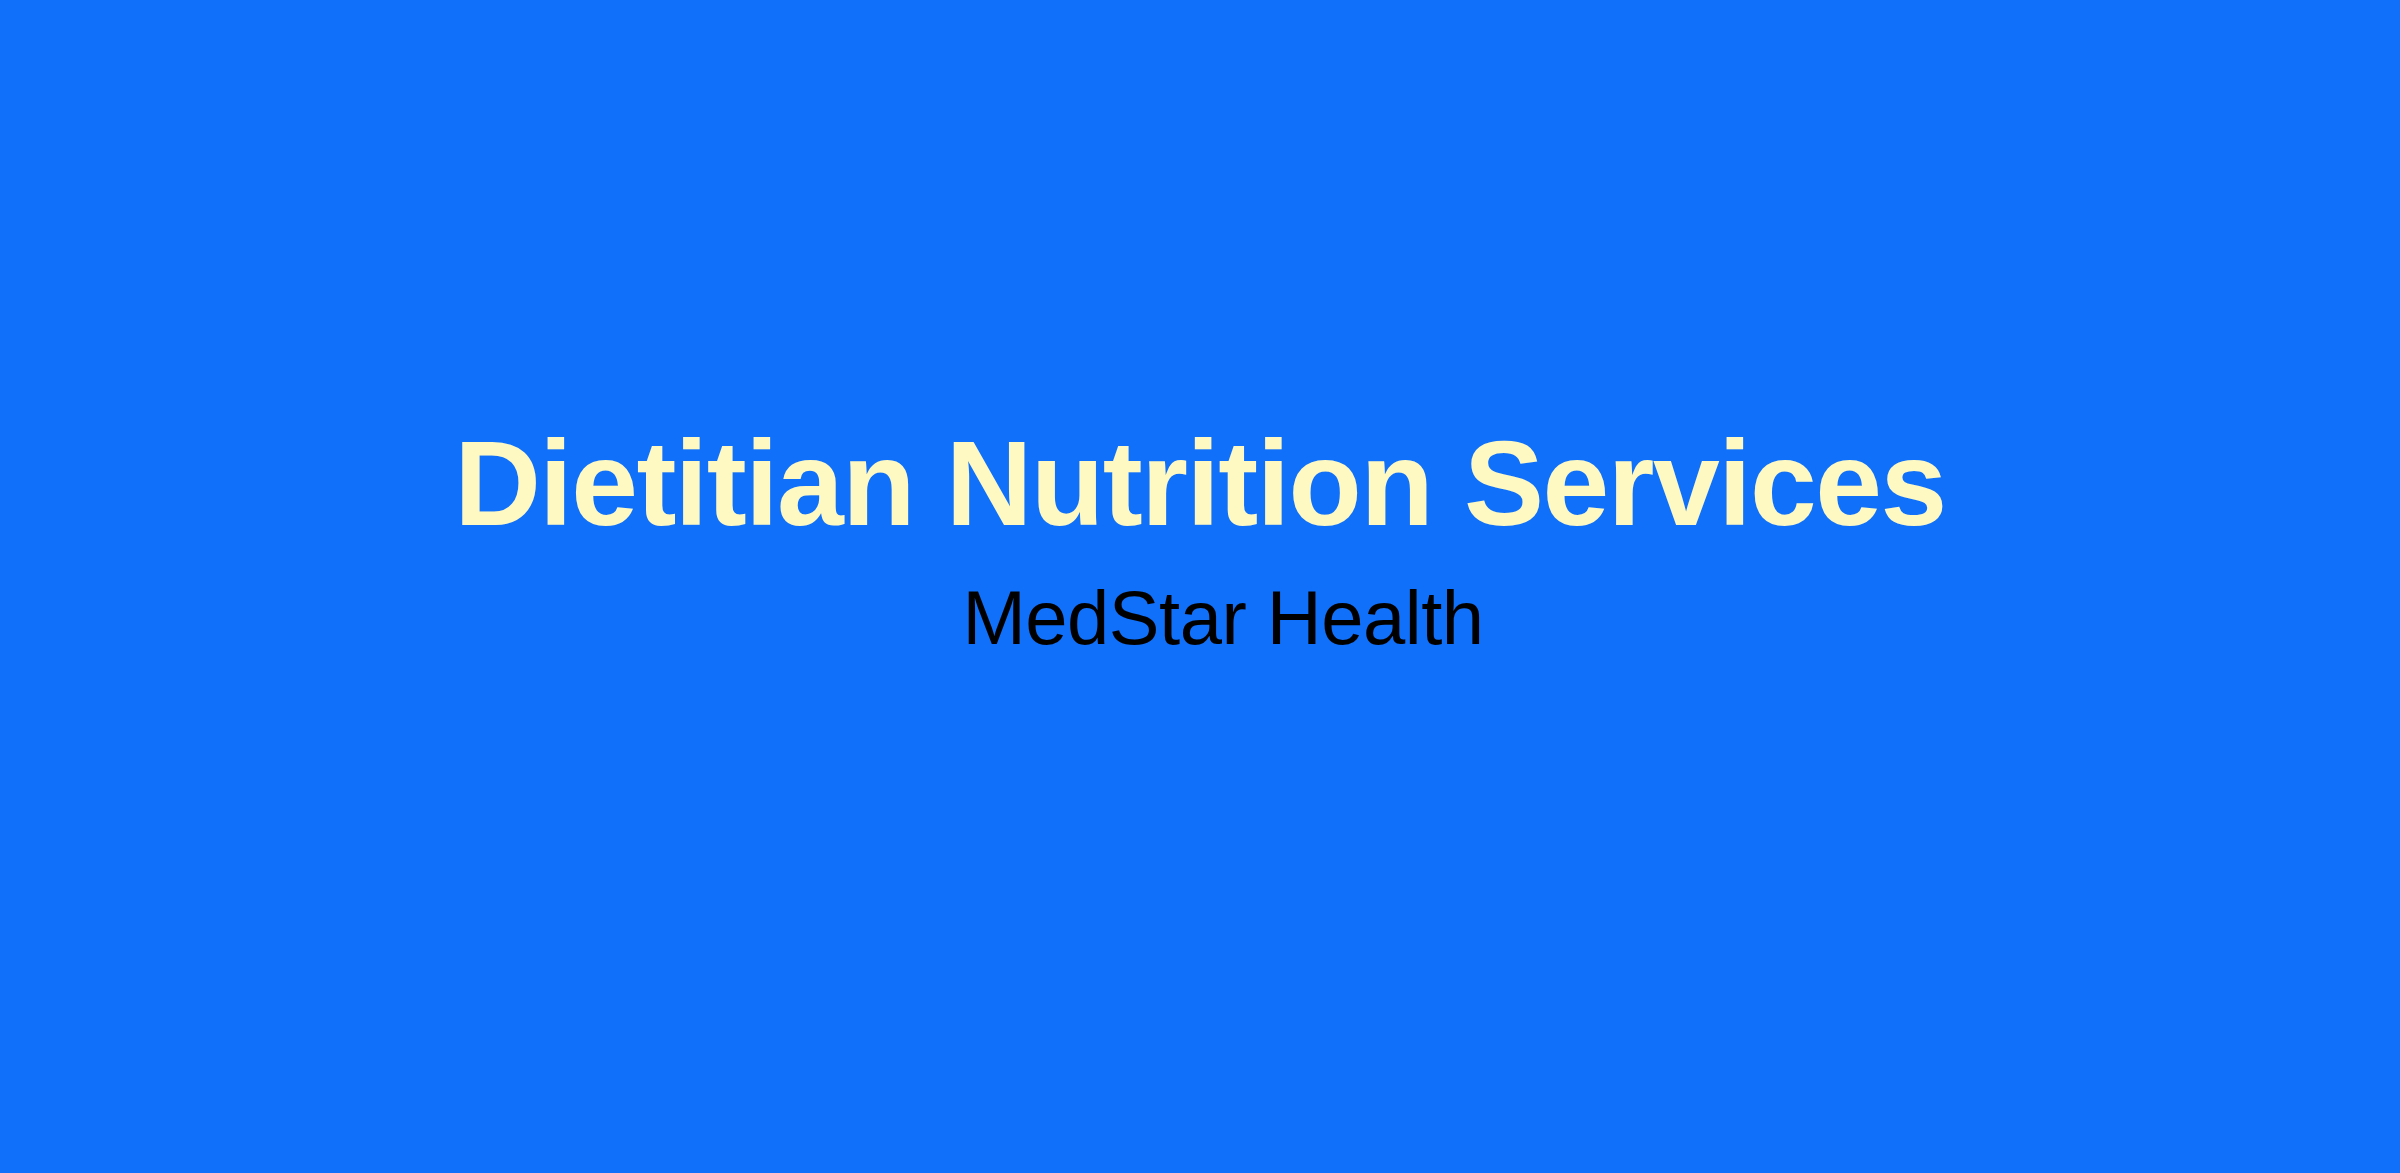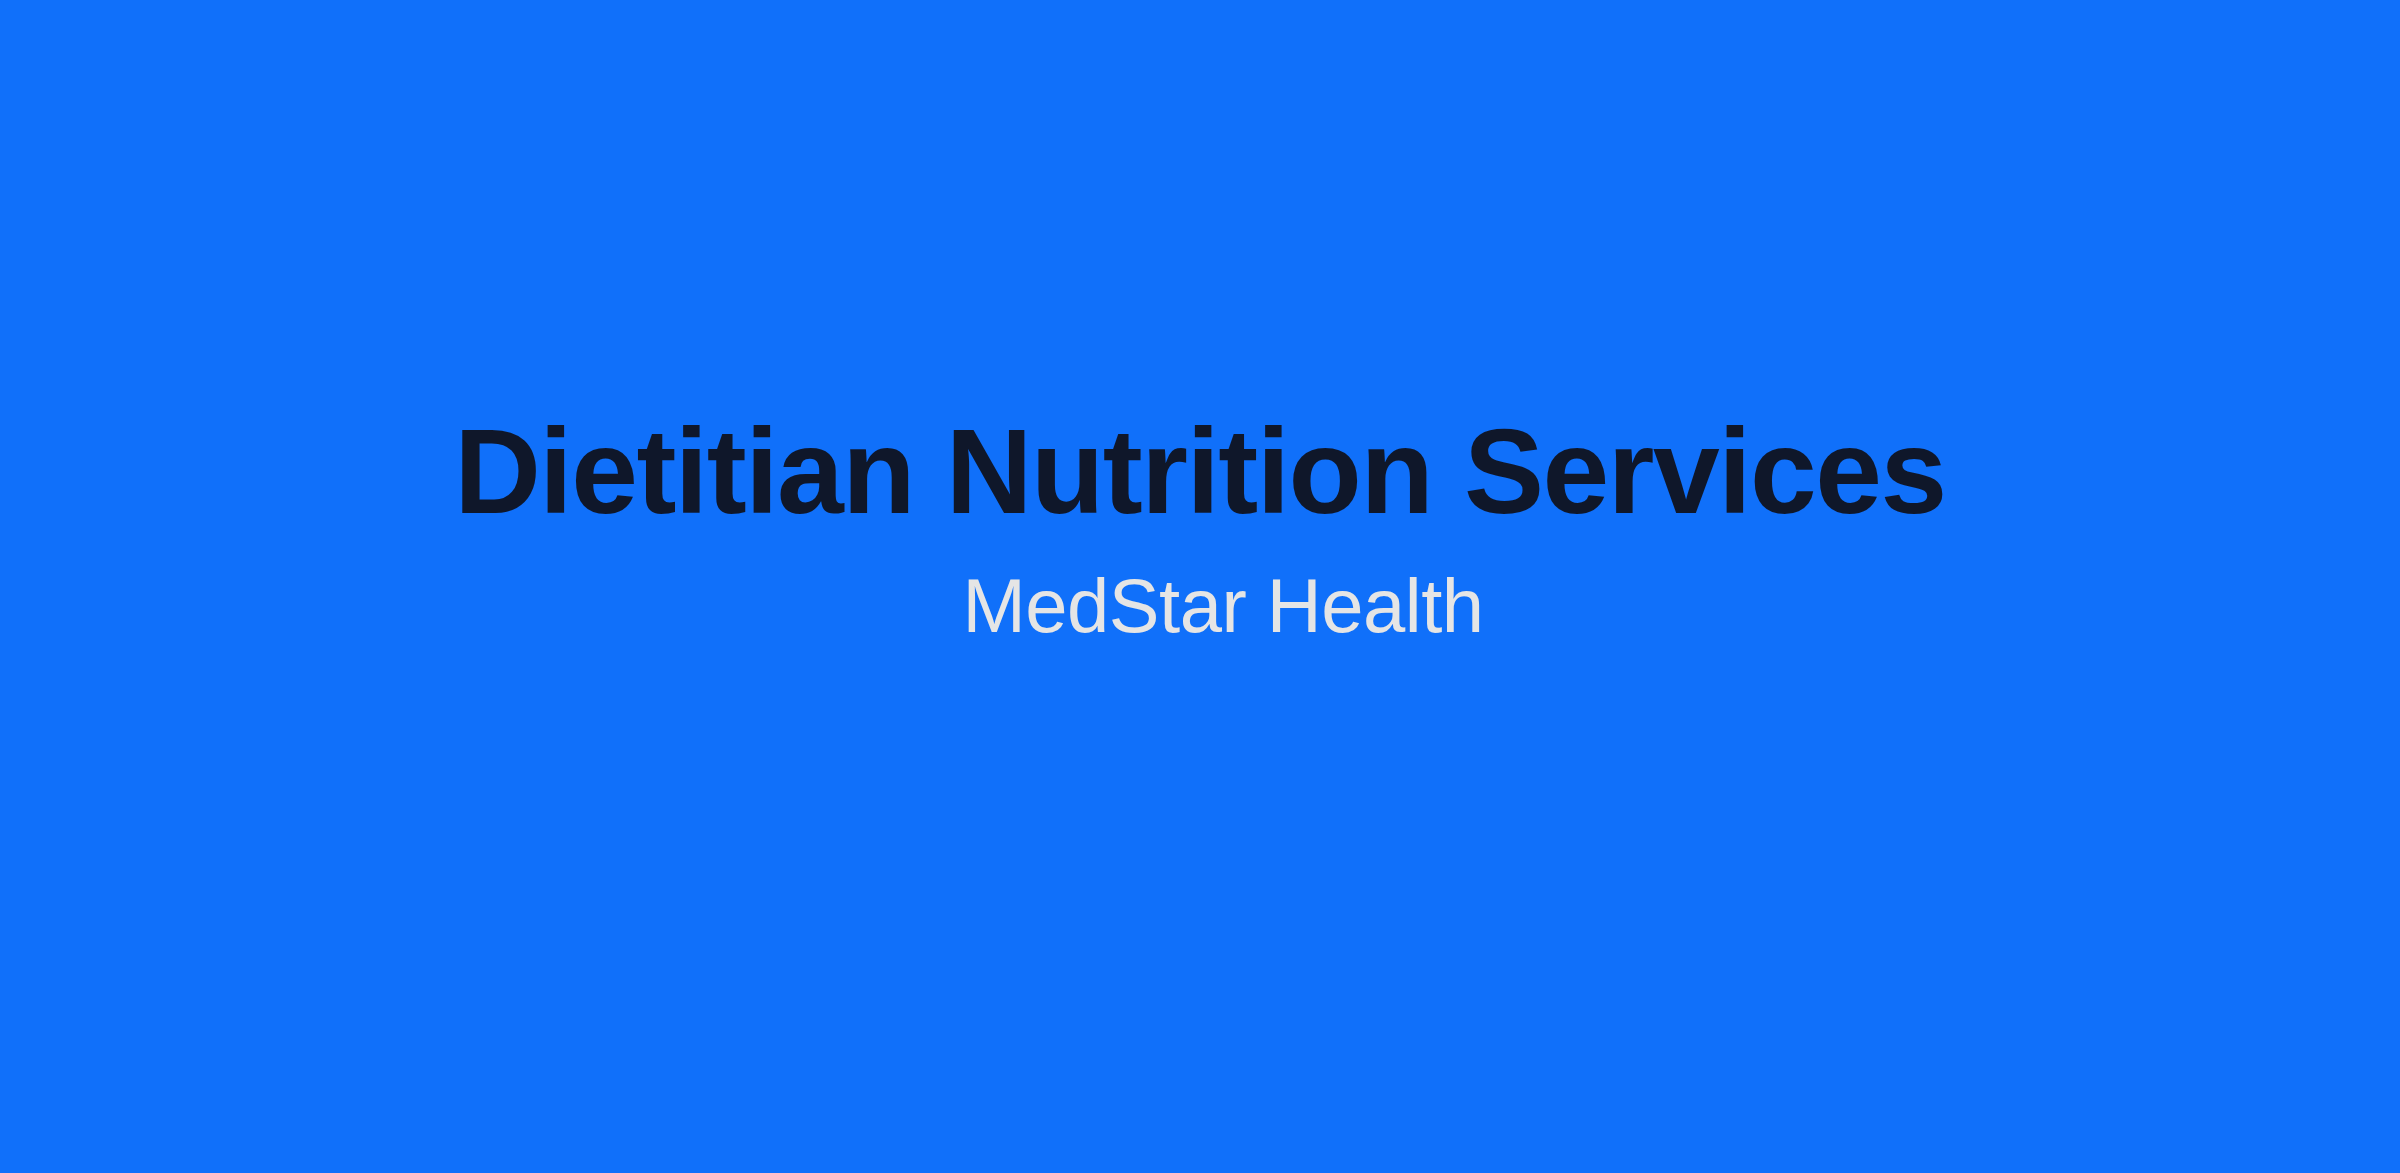--- a/index.html
+++ b/index.html
@@ -61,21 +61,21 @@
     white-space: nowrap;
   }
 </style>
 </head>
 <body>
 
 <div id="screen" style="background: rgb(16, 112, 250);">
 
   <div id="card">
 
-    <h1 class="headline" style="color: #0f172a;">
+    <h1 class="headline" style="color: #fef9c3; margin-top: 12px;">
       <span class="headline-line">Dietitian Nutrition Services</span>
     </h1>
 
-    <p class="subtitle" style="color: #e5e5e5; margin-left: 46px;">MedStar Health</p>
+    <p class="subtitle" style="color: #000000; margin-left: 46px;">MedStar Health</p>
 
   </div>
 
 </div>
 
 </body></html>

